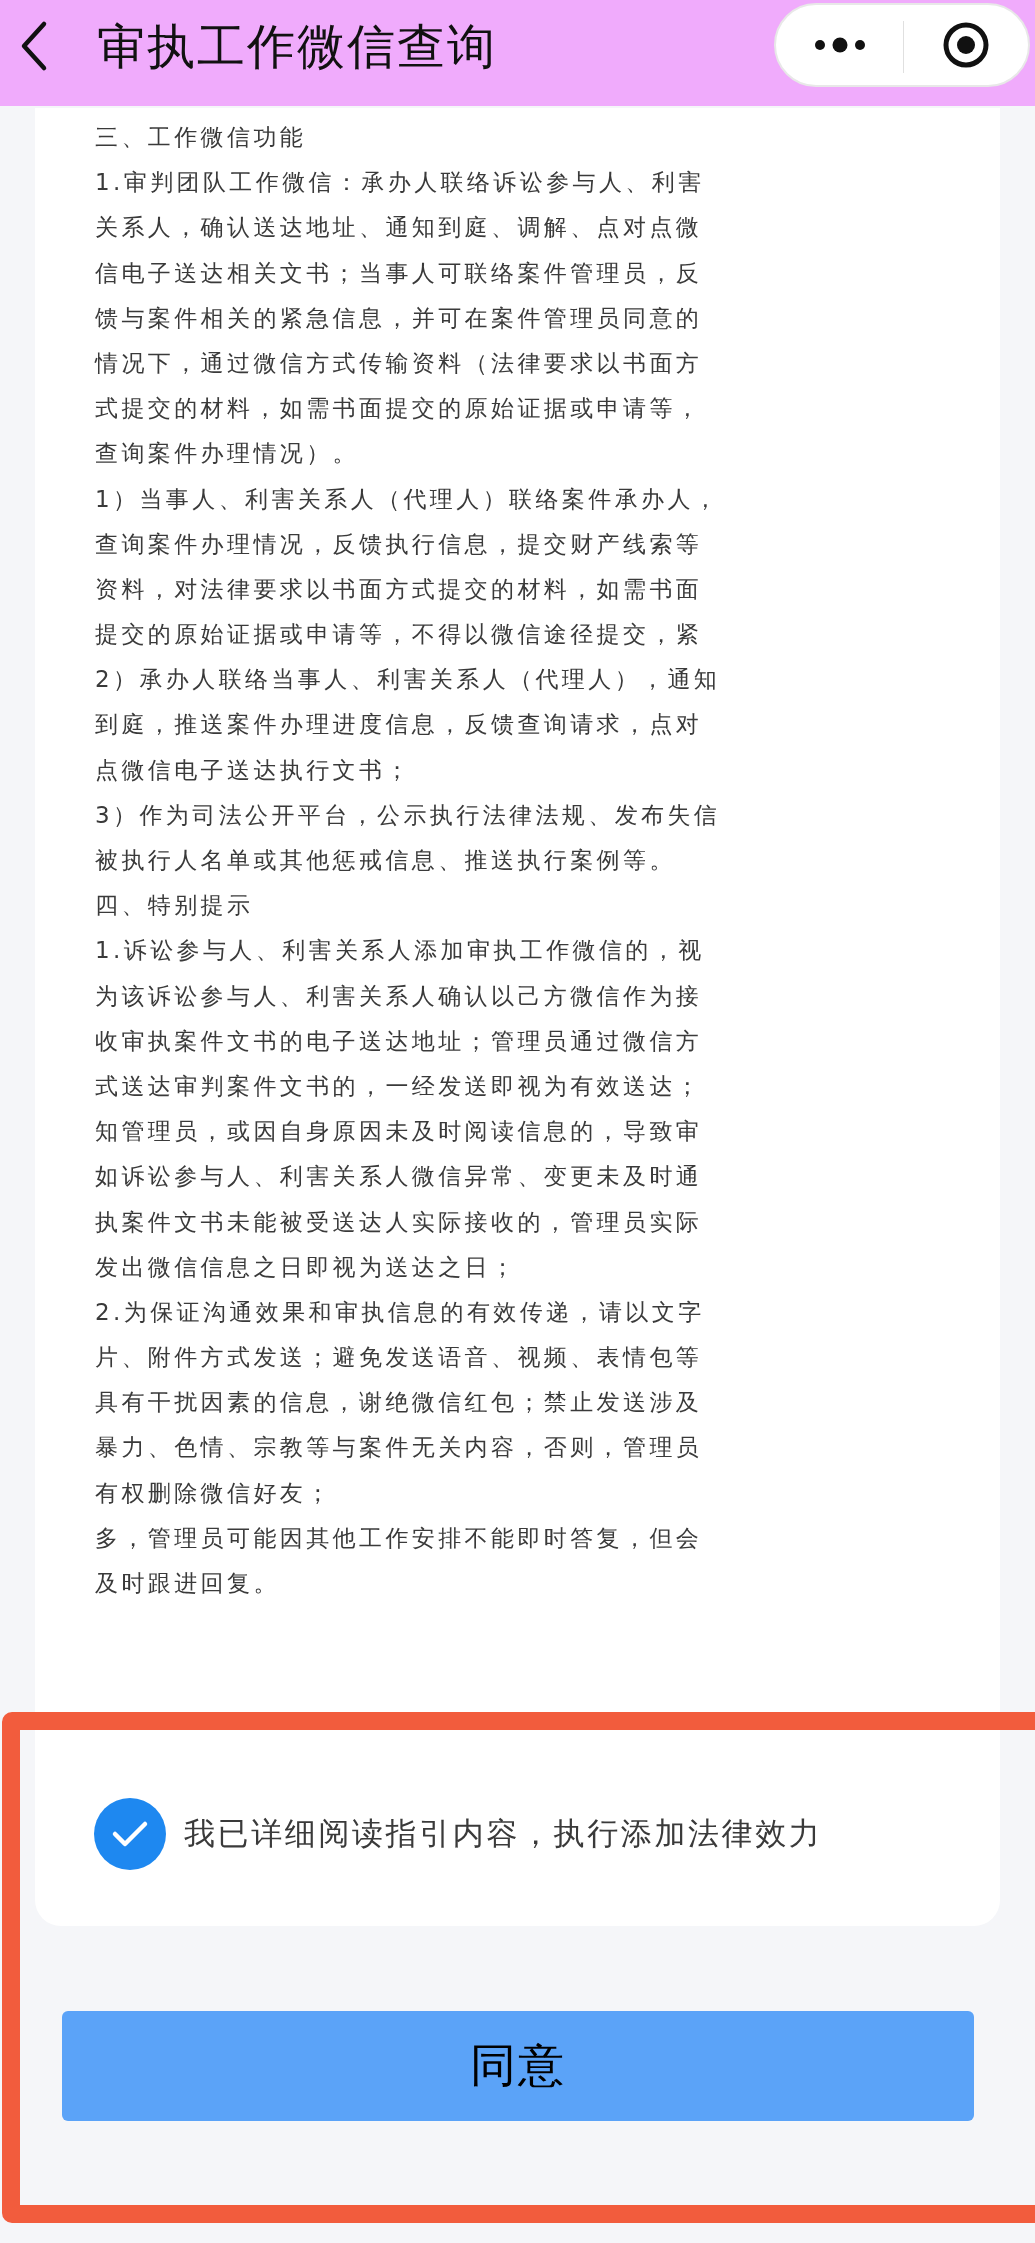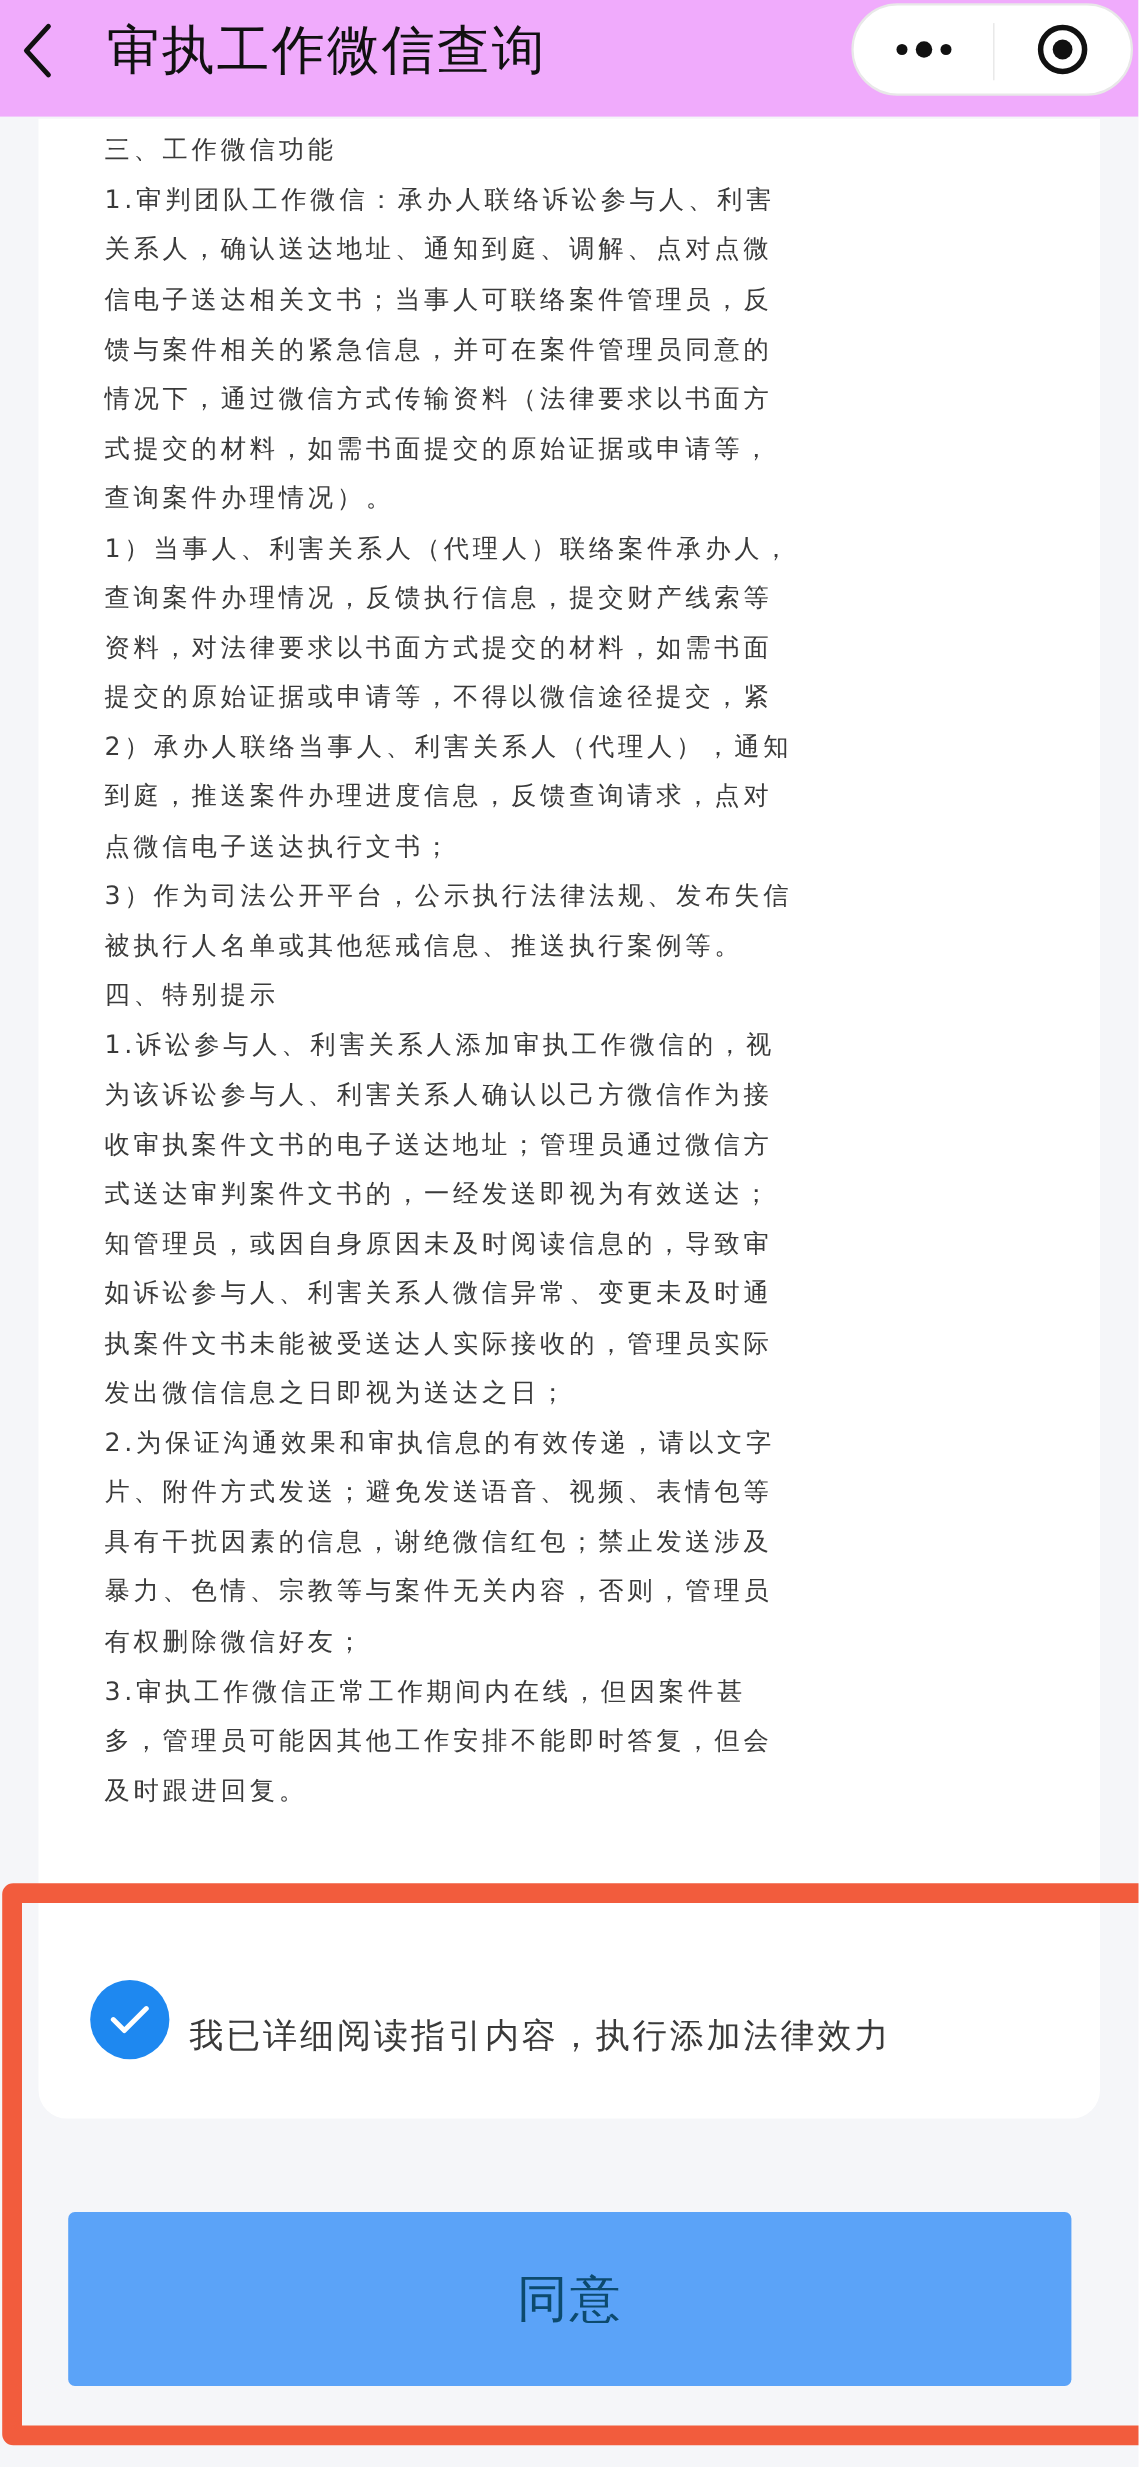--- a/index.html
+++ b/index.html
@@ -82,48 +82,48 @@
     font-size: 23px;
     letter-spacing: 3.4px;
     line-height: 45.2px;
   }
   .content .line {
     white-space: nowrap;
     height: 45.2px;
   }
   .agree-row {
     position: absolute;
-    left: 82px; top: 1796px;
+    left: 94px; top: 1796px;
     height: 76px;
     display: flex;
-    align-items: flex-end;
+    align-items: center;
     cursor: pointer;
     font-family: Liberation Mono, monospace;
   }
   .check-circle {
     width: 72px; height: 72px;
     border-radius: 50%;
     background: #1e88f0;
     display: flex; align-items: center; justify-content: center;
     flex: 0 0 auto;
   }
   .agree-label {
     margin-left: 18px;
     font-size: 31px;
     color: #3a3a3a;
     letter-spacing: 2.6px;
     white-space: nowrap;
   }
   .agree-button {
     position: absolute;
     left: 62px; top: 2011px;
-    width: 912px; height: 158px;
+    width: 912px; height: 110px;
     background: #5ba3f8;
     border-radius: 6px;
-    color: #0c4a6e;
+    color: #000000;
     font-size: 46px;
     letter-spacing: 2px;
     display: flex; align-items: center; justify-content: center;
     cursor: pointer;
     border: none;
   }
   .highlight-box {
     position: absolute;
     left: 2px; top: 1712px;
     width: 1060px; height: 511px;
@@ -189,21 +189,20 @@
     <div class="line">式送达审判案件文书的，一经发送即视为有效送达；</div>
     <div class="line">知管理员，或因自身原因未及时阅读信息的，导致审</div>
     <div class="line">如诉讼参与人、利害关系人微信异常、变更未及时通</div>
     <div class="line">执案件文书未能被受送达人实际接收的，管理员实际</div>
     <div class="line">发出微信信息之日即视为送达之日；</div>
     <div class="line">2.为保证沟通效果和审执信息的有效传递，请以文字</div>
     <div class="line">片、附件方式发送；避免发送语音、视频、表情包等</div>
     <div class="line">具有干扰因素的信息，谢绝微信红包；禁止发送涉及</div>
     <div class="line">暴力、色情、宗教等与案件无关内容，否则，管理员</div>
     <div class="line">有权删除微信好友；</div>
-    <div class="line">3.审执工作微信正常工作期间内在线，但因案件甚</div>
     <div class="line">多，管理员可能因其他工作安排不能即时答复，但会</div>
     <div class="line">及时跟进回复。</div>
   </div>
 
 <div class="agree-row">
   <div class="check-circle">
     <svg width="40" height="30" viewBox="0 0 40 30">
       <polyline points="5,15 15,25 35,5" fill="none" stroke="#ffffff" stroke-width="4.5" stroke-linecap="round" stroke-linejoin="round"></polyline>
     </svg>
   </div>

